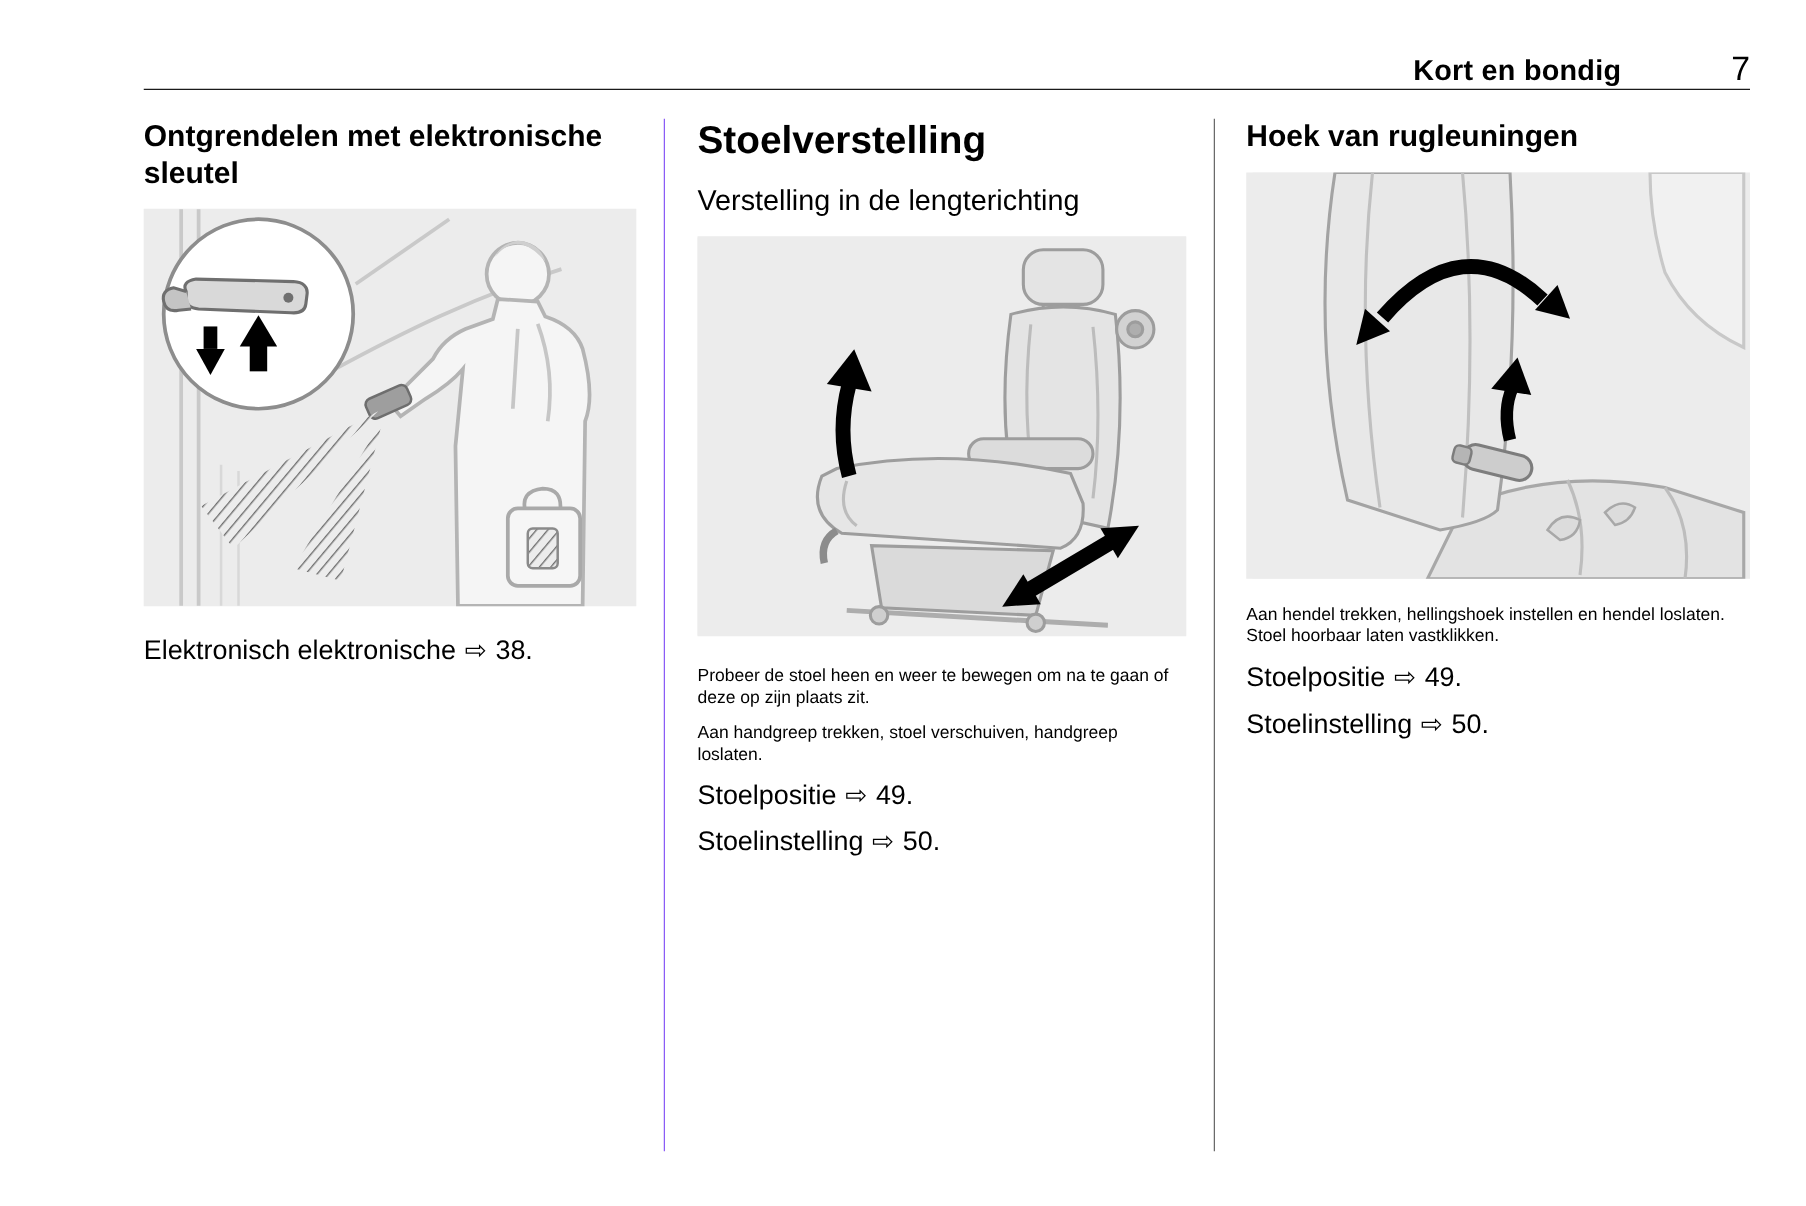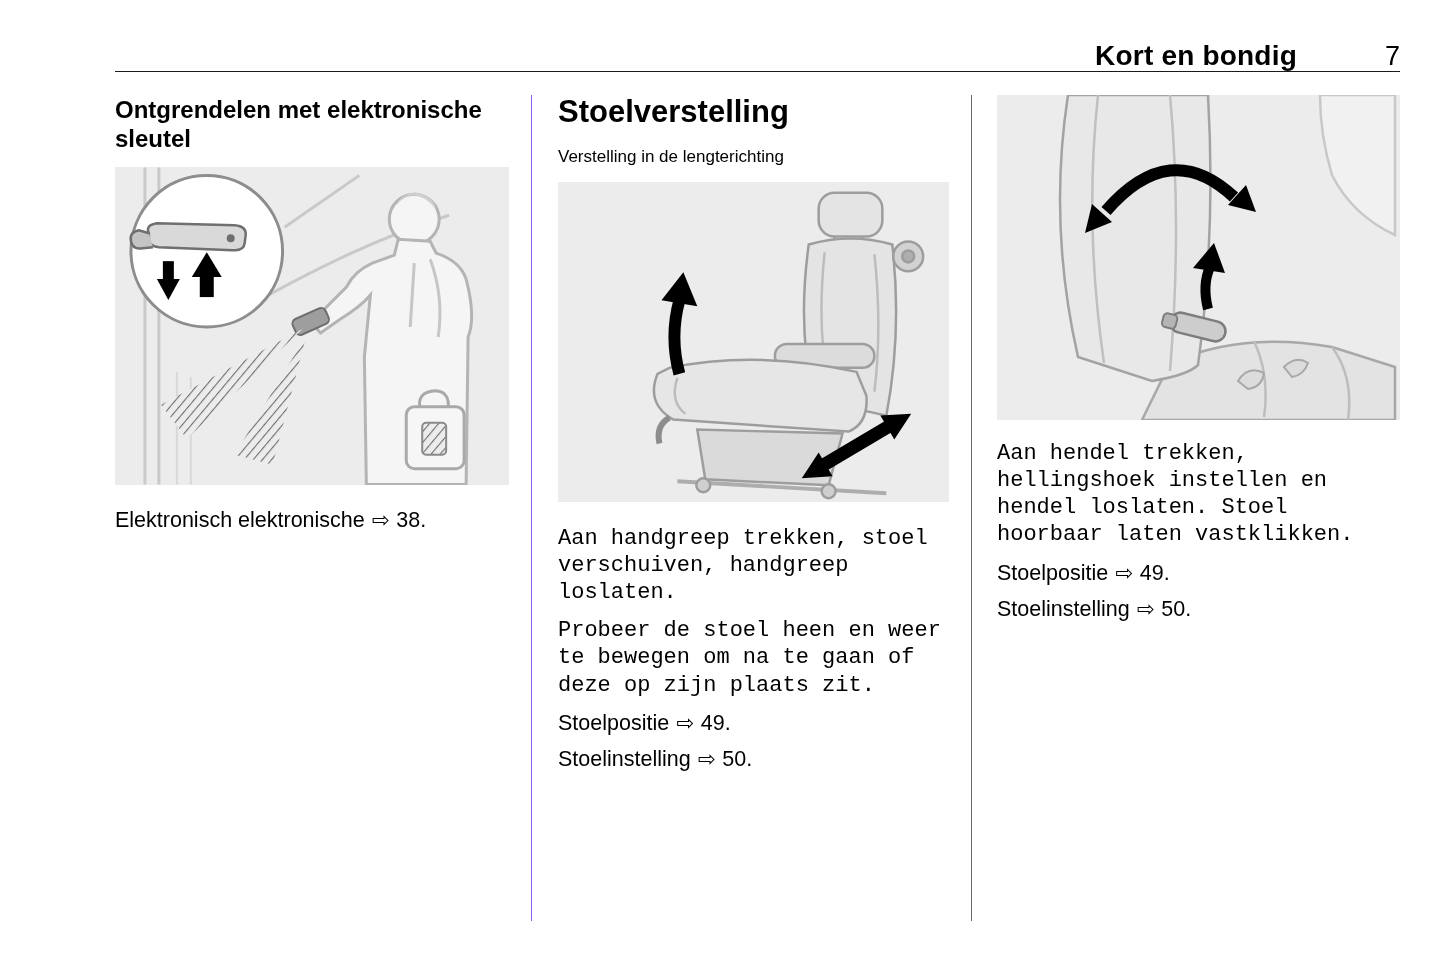--- a/index.html
+++ b/index.html
@@ -8,48 +8,48 @@
     font-family:"Liberation Sans","DejaVu Sans",sans-serif;
     overflow:hidden;
   }
   .page { position:relative; width:1445px; height:965px; background:#fff; }
 
   
   .header {
     position:absolute; top:40px; left:115px; width:1285px;
     display:flex; justify-content:flex-end; align-items:baseline; gap:88px;
   }
-  .header .section-title { font-size:28px; font-weight:700; letter-spacing:.2px; }
+  .header .section-title { font-size:23px; font-weight:700; letter-spacing:.2px; }
   .header .page-number { font-size:27px; font-weight:400; }
   .header-rule {
     position:absolute; top:71px; left:115px; width:1285px;
     border-top:1.5px solid #1a1a1a;
   }
 
   
   .content {
     position:absolute; top:95px; left:115px; width:1285px; height:826px;
     display:flex; align-items:stretch;
   }
   .col { height:100%; }
   .col-1 { width:417px; padding-right:22px; border-right:1px solid #8b5cf6; }
   .col-2 { width:440px; padding-left:26px; padding-right:22px; border-right:1px solid #6a6a6a; }
   .col-3 { width:428px; padding-left:25px; }
 
   .col-heading { font-size:24px; font-weight:700; line-height:1.21; margin-bottom:14px; }
   .main-title  { font-size:31px; font-weight:600; line-height:1.12; margin-bottom:17px; }
-  .sub-heading { font-size:17px; font-weight:400; line-height:1.18; margin-bottom:15px; }
+  .sub-heading { font-size:23px; font-weight:400; line-height:1.18; margin-bottom:15px; }
 
   .illustration { width:100%; background:#ececec; line-height:0; }
   .illustration svg { width:100%; height:100%; display:block; }
   .ill-1 { height:318px; margin-bottom:22px; }
   .ill-2 { height:320px; margin-bottom:23px; }
   .ill-3 { height:325px; margin-bottom:20px; }
 
-  .body-text { font-size:22px; line-height:1.235; margin-bottom:11px;font-family:Liberation Mono, monospace; }
+  .body-text { font-size:14px; line-height:1.235; margin-bottom:11px; }
   .reference { font-size:21.5px; line-height:1.235; margin-bottom:10px; }
   .ref-arrow { font-size:21px; padding:0 1px; }
 </style>
 </head>
 <body>
 
 <div class="page">
 
   <div class="header">
     <span class="section-title">Kort en bondig</span>
@@ -152,28 +152,29 @@
             <polygon points="126,90 140,124 104,118"></polygon>
           </g>
           <g fill="#000">
             <line x1="268" y1="283" x2="332" y2="245" stroke="#000" stroke-width="13"></line>
             <polygon points="245,297 276,295 262,271"></polygon>
             <polygon points="355,232 338,258 324,234"></polygon>
           </g>
         </svg>
       </div>
 
+      <p class="body-text">Probeer de stoel heen en weer te bewegen om na te gaan of deze op zijn plaats zit.</p>
       <p class="body-text">Aan handgreep trekken, stoel verschuiven, handgreep loslaten.</p>
-      <p class="body-text">Probeer de stoel heen en weer te bewegen om na te gaan of deze op zijn plaats zit.</p>
 
       <p class="reference"><span>Stoelpositie</span> <span class="ref-arrow">⇨</span> <span>49.</span></p>
       <p class="reference"><span>Stoelinstelling</span> <span class="ref-arrow">⇨</span> <span>50.</span></p>
     </div>
 
     <div class="col col-3">
+      <h2 class="col-heading">Hoek van rugleuningen</h2>
 
       <div class="illustration ill-3">
         <svg viewBox="0 0 393 325">
           <rect width="393" height="325" fill="#ececec"></rect>
           <path d="M318 0 L393 0 L393 140 Q350 120 330 80 Q318 40 318 0 Z" fill="#f1f1f1" stroke="#c8c8c8" stroke-width="2.5"></path>
           <path d="M168 268 Q240 236 330 252 L393 272 L393 325 L140 325 Z" fill="#e3e3e3" stroke="#a8a8a8" stroke-width="2.5"></path>
           <path d="M330 252 Q352 282 346 325 M252 246 Q268 280 262 322" fill="none" stroke="#bdbdbd" stroke-width="2.5"></path>
           <path d="M66 0 Q46 130 76 262 L150 286 Q186 280 196 270 Q214 140 206 0 Z" fill="#e8e8e8" stroke="#a3a3a3" stroke-width="2.5"></path>
           <path d="M96 0 Q82 130 102 268 M168 0 Q180 130 168 276" fill="none" stroke="#c0c0c0" stroke-width="2.5"></path>
           <g transform="rotate(14 196 232)">

